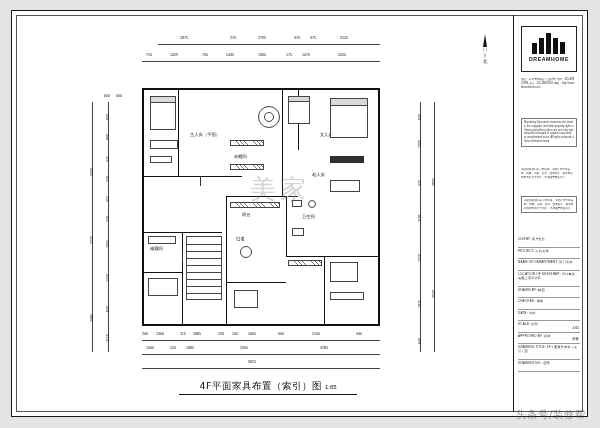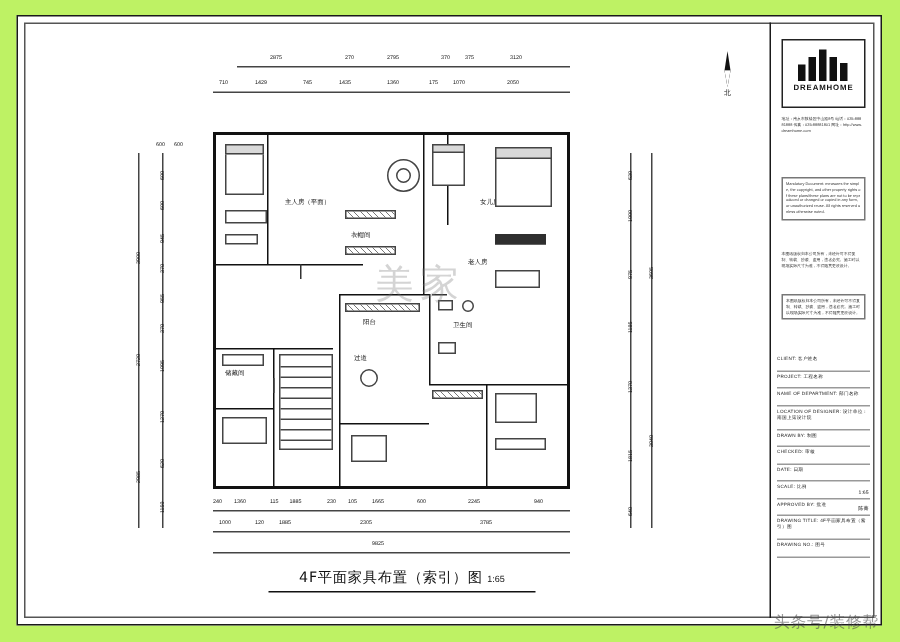--- a/index.html
+++ b/index.html
@@ -10,21 +10,21 @@
   body {
     width: 600px;
     height: 428px;
     font-family: "Liberation Sans", sans-serif;
     overflow: hidden;
   }
   #page {
     position: relative;
     width: 600px;
     height: 428px;
-    background: #bef264;
+    background: #e5e5e5;
   }
   
   .sheet-border {
     position: absolute;
     left: 11px; top: 10px;
     width: 577px; height: 407px;
     border: 1px solid #1a1a1a;
     box-sizing: border-box;
     background: #ffffff;
   }

